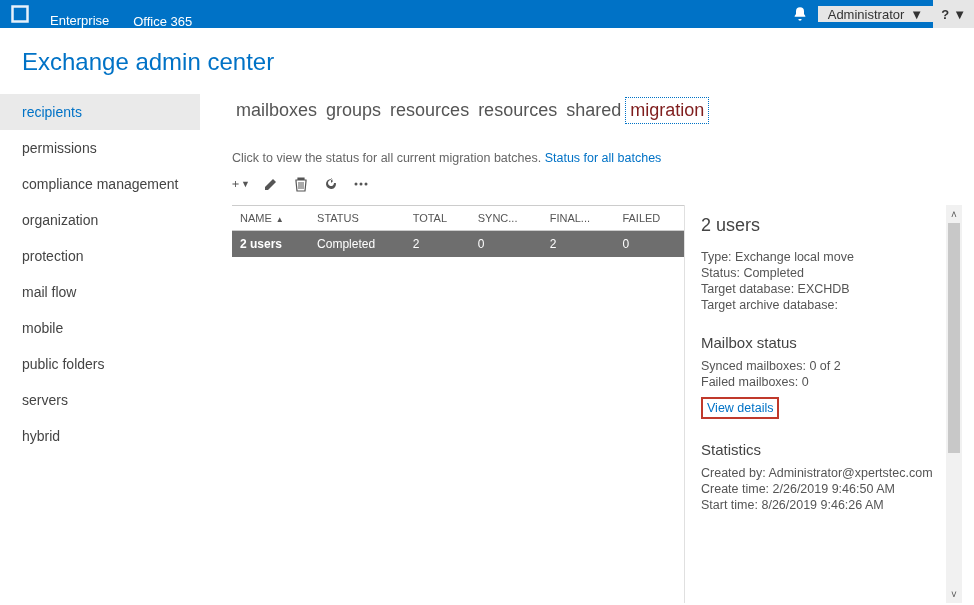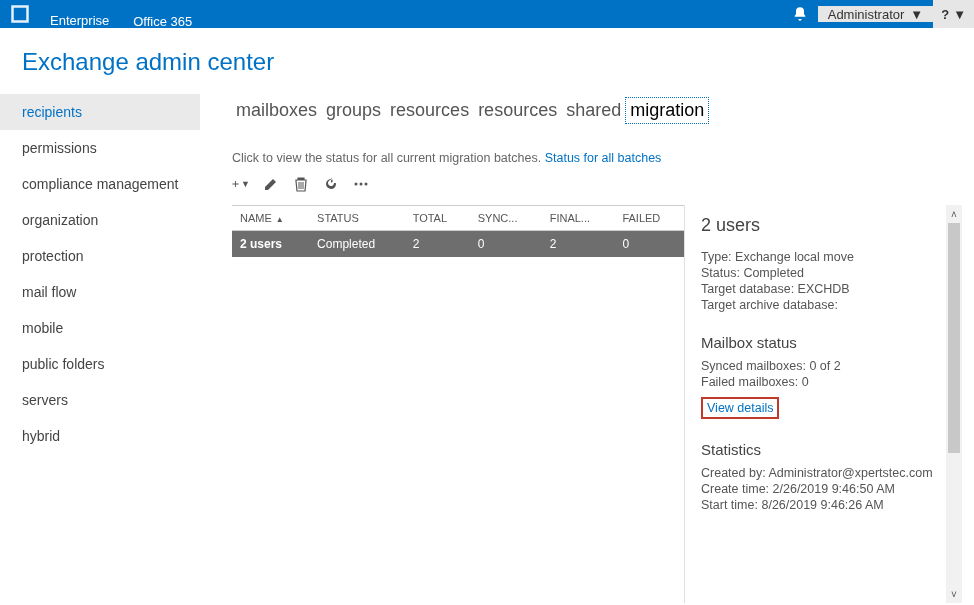--- a/index.html
+++ b/index.html
@@ -25,21 +25,21 @@
     .main { display: flex; height: calc(605px - 28px - 68px); }
     .sidebar { width: 200px; }
     .sidebar-item { padding: 10px 14px 10px 22px; font-size: 14px; color: #444; cursor: pointer; }
     .sidebar-item.active { background: #eaeaea; color: #0072c6; }
 
     .content { flex: 1; padding: 0 12px 0 32px; display:flex; flex-direction:column; position:relative; }
 
     
     .tabs { display: flex; gap: 1px; margin-top: 4px; margin-bottom: 28px; }
     .tab { font-size: 18px; color: #555; padding: 2px 4px; cursor:pointer; font-weight: 300; }
-    .tab.active { color: #000000; outline: 1px dotted #0072c6; }
+    .tab.active { color: #7f1d1d; outline: 1px dotted #0072c6; }
 
     .hint { font-size: 12.5px; color: #666; margin-bottom: 10px; }
     .hint a { color: #0072c6; text-decoration: none; }
 
     
     .toolbar { display: flex; gap: 12px; align-items: center; margin-bottom: 12px; }
     .toolbar-btn { width: 18px; height: 18px; display:flex; align-items:center; justify-content:center; color:#555; cursor:pointer; }
     .toolbar-btn svg { width: 16px; height: 16px; }
     .caret-small { font-size: 9px; margin-left: 2px; color:#555; }
 

